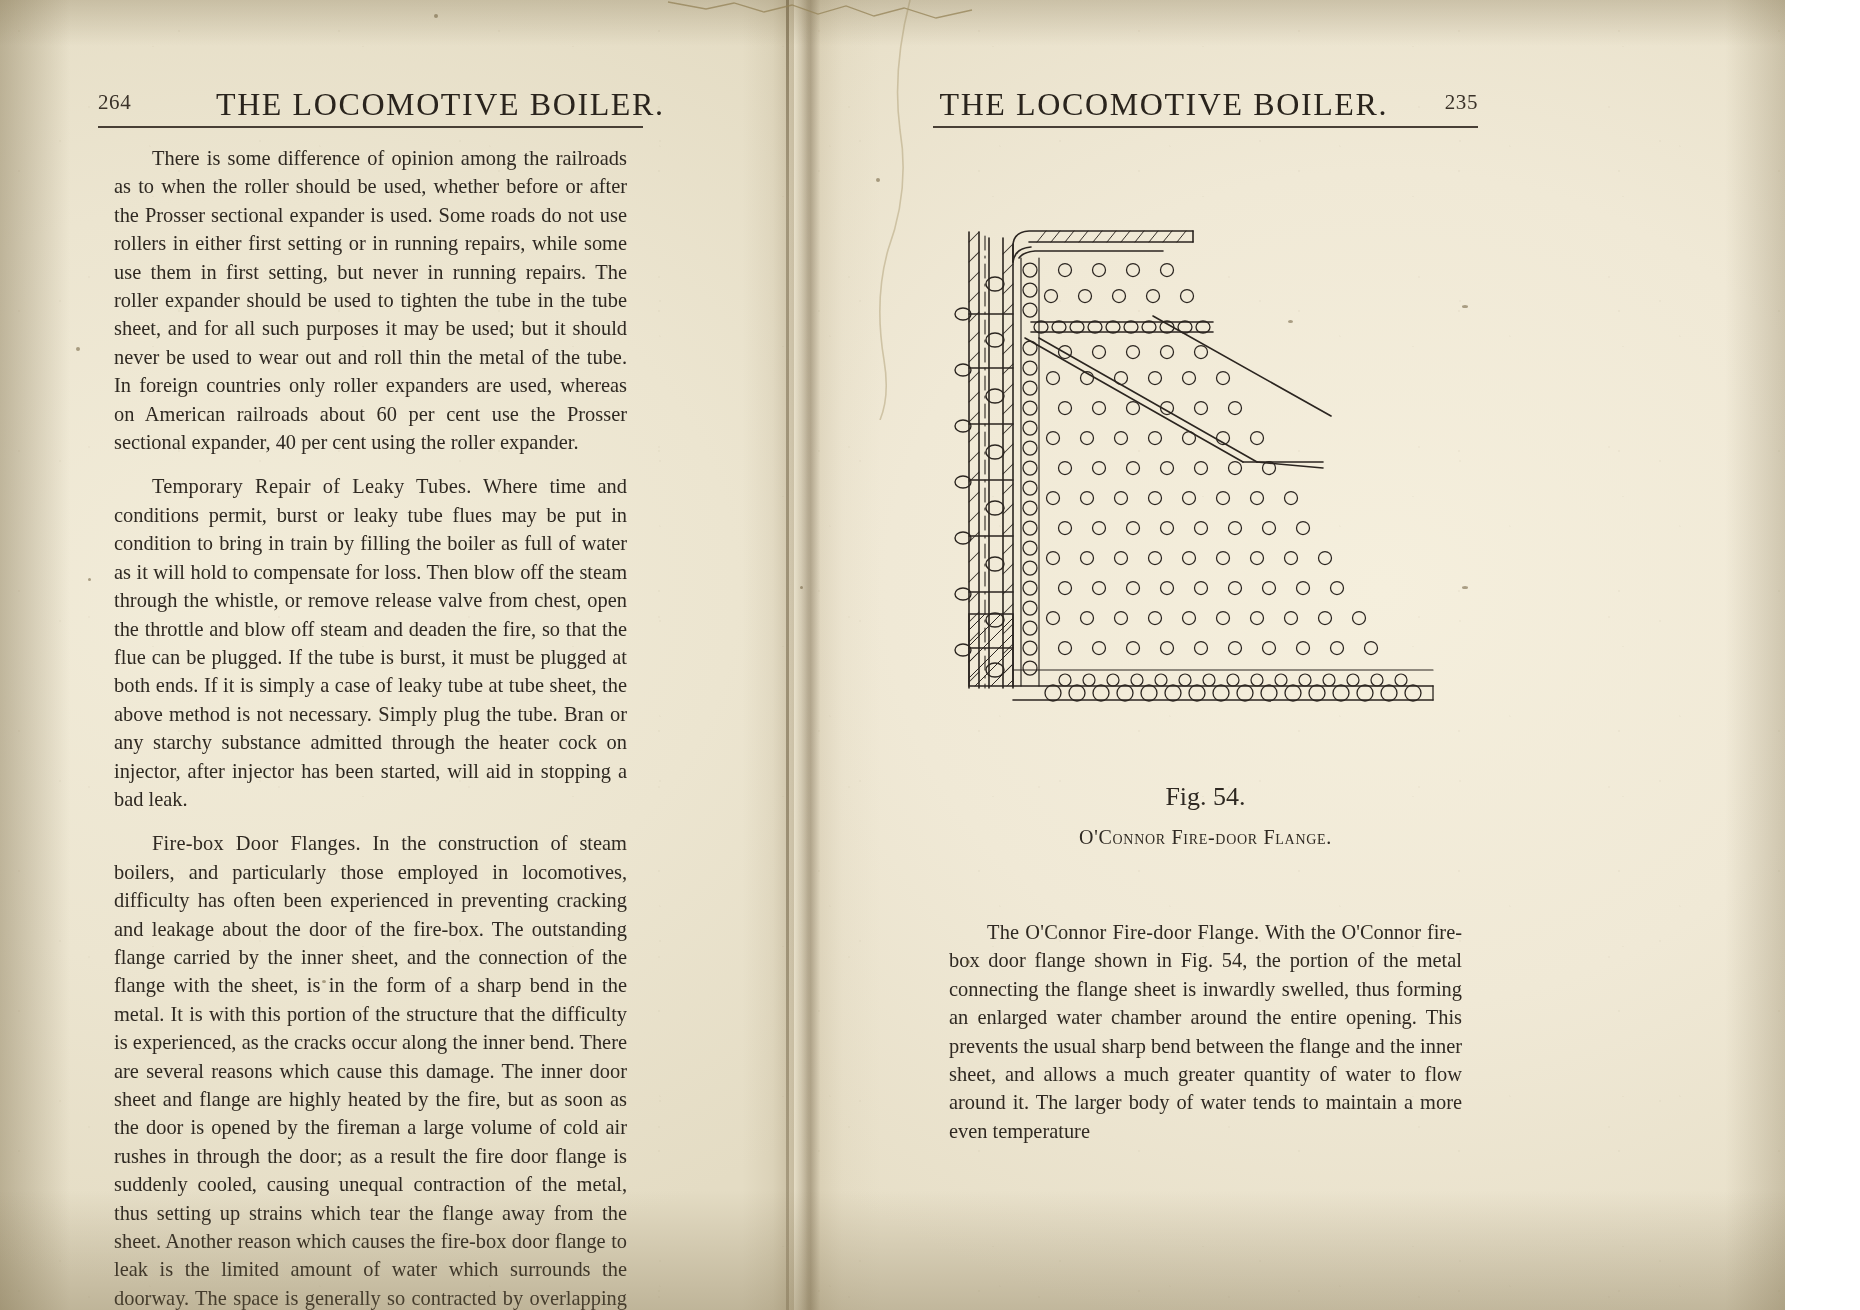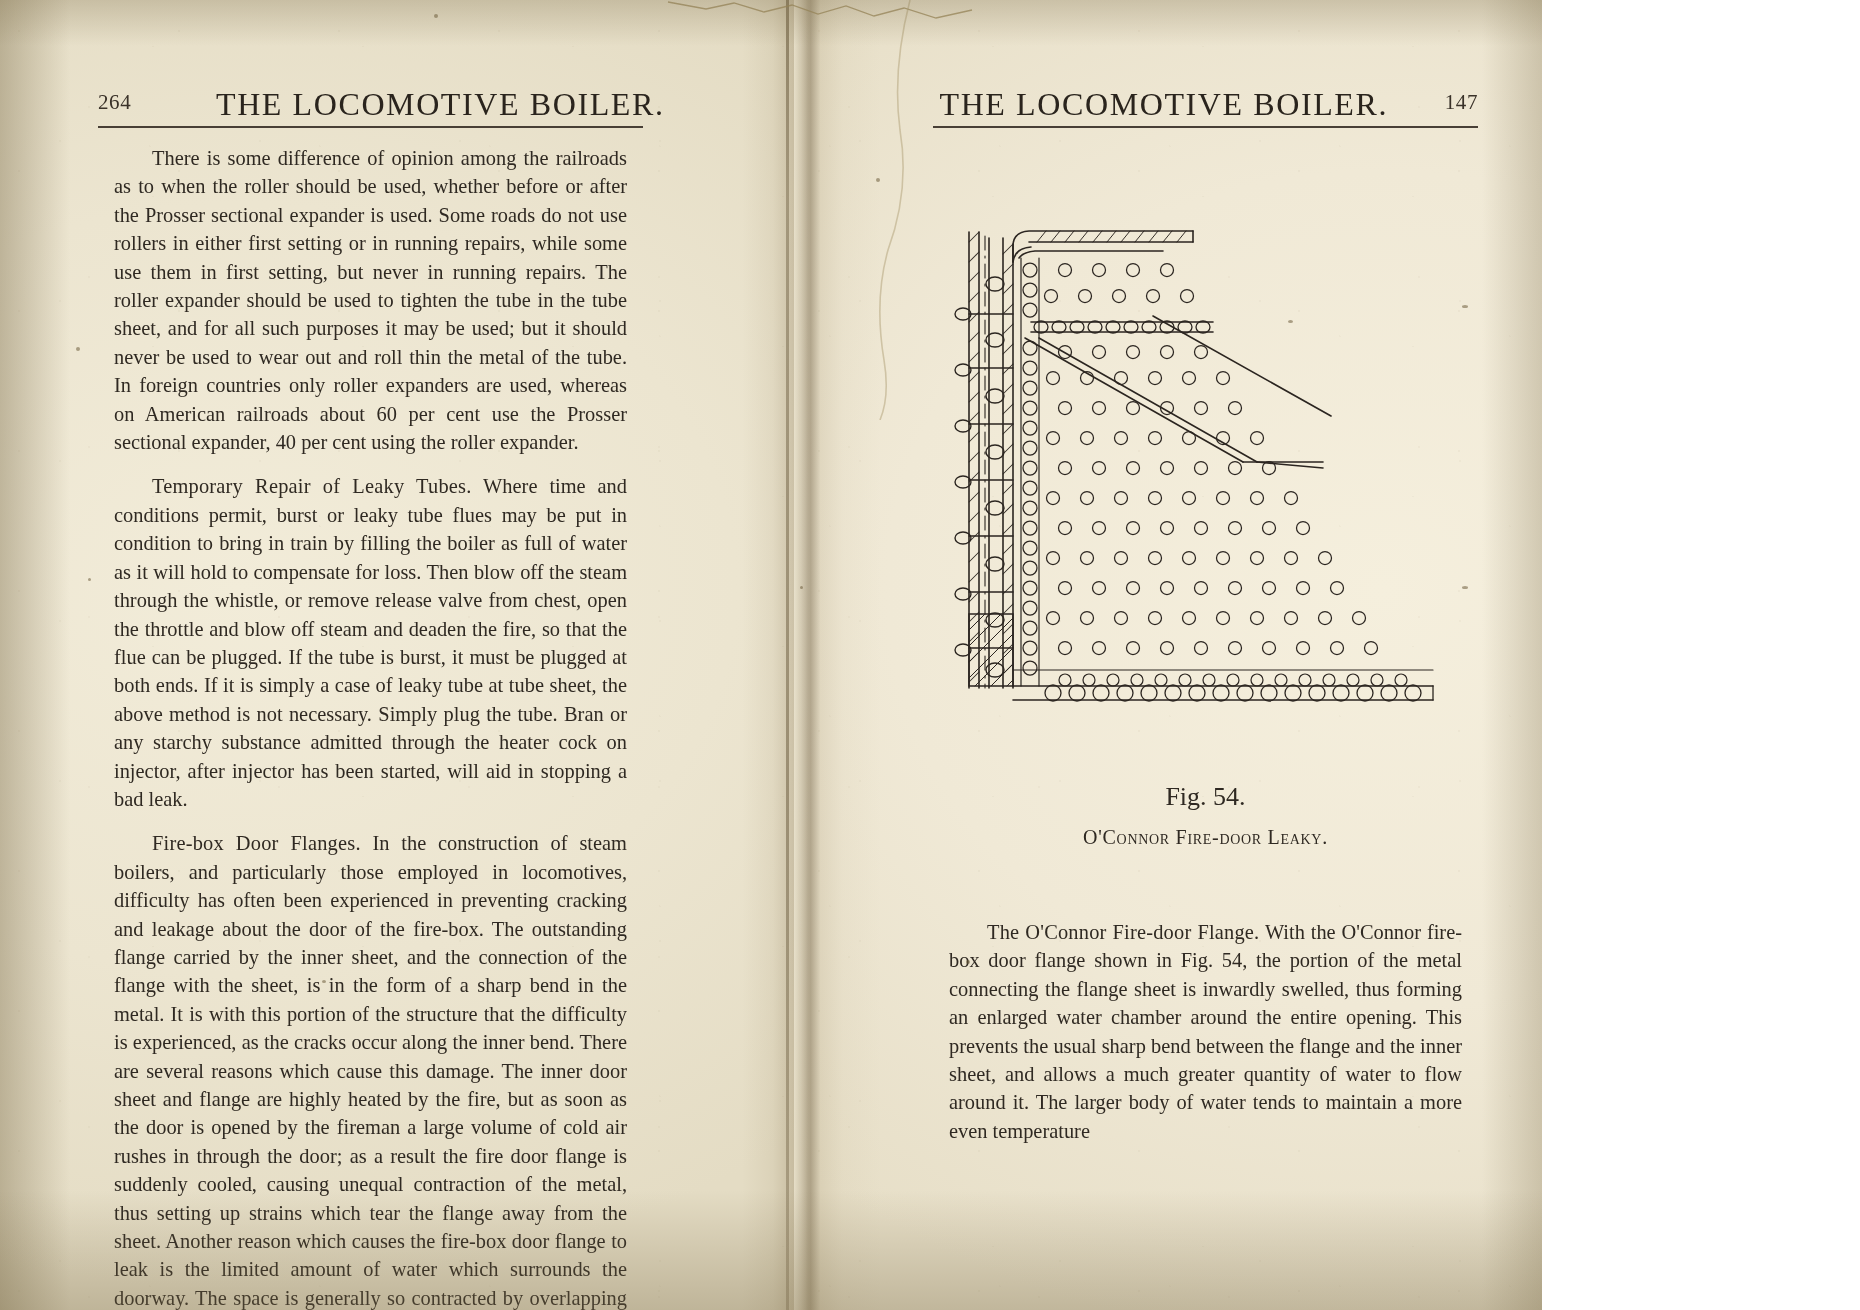--- a/index.html
+++ b/index.html
@@ -10,21 +10,21 @@
   body {
     width: 1860px;
     height: 1310px;
     overflow: hidden;
     font-family: "Liberation Serif", "DejaVu Serif", serif;
   }
 
   
   #scan {
     position: relative;
-    width: 1542px;
+    width: 1785px;
     height: 1310px;
     background: #a3a3a3;
     overflow: hidden;
   }
 
   
   .page-bg {
     position: absolute;
     top: 0;
     height: 1310px;
@@ -272,21 +272,21 @@
       <p class="body"><span class="runin">Fire-box Door Flanges.</span> <span>In the construction of steam boilers, and particularly those employed in locomotives, difficulty has often been experienced in preventing cracking and leakage about the door of the fire-box. The outstanding flange carried by the inner sheet, and the connection of the flange with the sheet, is in the form of a sharp bend in the metal. It is with this portion of the structure that the difficulty is experienced, as the cracks occur along the inner bend. There are several reasons which cause this damage. The inner door sheet and flange are highly heated by the fire, but as soon as the door is opened by the fireman a large volume of cold air rushes in through the door; as a result the fire door flange is suddenly cooled, causing unequal contraction of the metal, thus setting up strains which tear the flange away from the sheet. Another reason which causes the fire-box door flange to leak is the limited amount of water which surrounds the doorway. The space is generally so contracted by overlapping flanges at the heads of rivets that very little water can come into direct contact</span></p>
 
     </div>
   </div>
 
   <div class="page" id="page-right">
     <div class="textblock" id="right-block">
 
       <div class="runhead">
         <span class="rh-title">THE LOCOMOTIVE BOILER.</span>
-        <span class="folio folio-right">147</span>
+        <span class="folio folio-right">235</span>
       </div>
       <div class="rule"></div>
 
 
       <div id="figure-area">
 
         <svg id="figure-svg" width="580" height="540" viewBox="0 0 580 540">
           <g fill="none" stroke="#2b2520" stroke-width="1.6" stroke-linecap="round">
 
             <line x1="56" y1="14" x2="56" y2="470"></line>
@@ -608,21 +608,21 @@
               <line x1="78" y1="468" x2="100" y2="446"></line>
               <line x1="94" y1="468" x2="100" y2="462"></line>
             </g>
 
             <line x1="520" y1="468" x2="520" y2="482" stroke-width="1.3"></line>
 
           </g>
         </svg>
 
         <div class="fig-num">Fig. 54.</div>
-        <div class="fig-caption">O'Connor Fire-door Leaky.</div>
+        <div class="fig-caption">O'Connor Fire-door Flange.</div>
       </div>
 
       <p class="body"><span class="runin">The O'Connor Fire-door Flange.</span> <span>With the O'Connor fire-box door flange shown in Fig. 54, the portion of the metal connecting the flange sheet is inwardly swelled, thus forming an enlarged water chamber around the entire opening. This prevents the usual sharp bend between the flange and the inner sheet, and allows a much greater quantity of water to flow around it. The larger body of water tends to maintain a more even temperature</span></p>
 
     </div>
   </div>
 
   <div id="gutter"></div>
   <div id="gutter-crease"></div>
   <div id="gutter-page-edge"></div>

